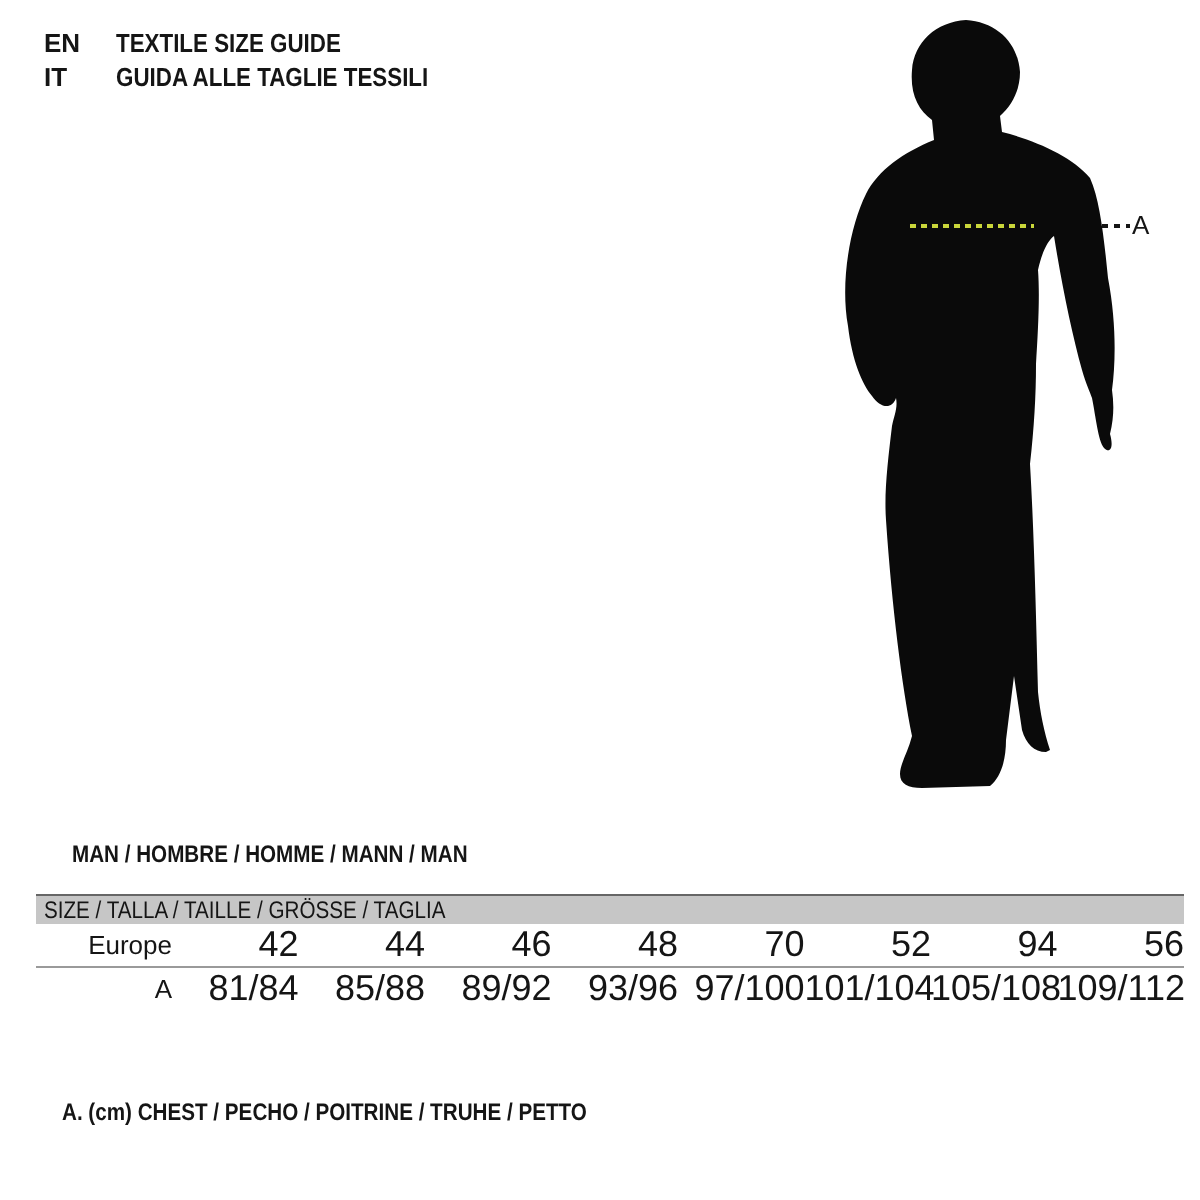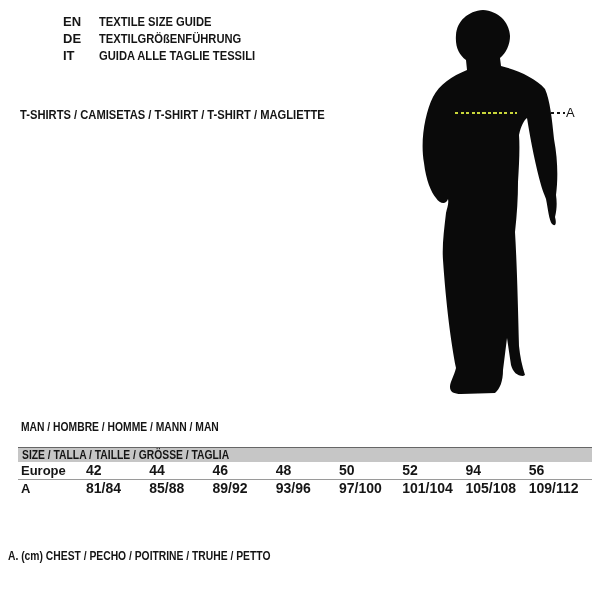--- a/index.html
+++ b/index.html
@@ -10,71 +10,66 @@
     --shaded-bg:#e8e8e8;
     --rule:#666;
     --rule-light:#9a9a9a;
   }
   html,body{margin:0;padding:0;}
   body{
     width:600px;height:600px;position:relative;background:#fff;
     font-family:"Liberation Sans","DejaVu Sans",sans-serif;
     color:var(--ink);overflow:hidden;
   }
-  .abs{position:absolute;font-weight:bold;}
+  .abs{position:absolute;}
   .b{font-weight:700;}
   
   .cx{display:inline-block;transform:scaleX(0.86);transform-origin:0 50%;white-space:nowrap;}
 
-  .lang-block{left:22px;top:13px;font-size:13px;line-height:17px;margin-left:41px;}
+  .lang-block{left:22px;top:13px;font-size:13px;line-height:17px;}
   .lang-row{display:flex;}
   .lang-code{width:36px;flex:0 0 36px;}
   .garments{left:20px;top:106px;font-size:13px;line-height:17.5px;}
-  .gender{left:21px;top:420px;font-size:12px;}
+  .gender{left:36px;top:420px;font-size:12px;}
 
   .figure-wrap{left:405px;top:8px;width:170px;height:390px;}
   .measure-line{left:455px;top:112px;width:62px;height:2px;
     background:repeating-linear-gradient(90deg,var(--measure) 0 3px,transparent 3px 5.5px);}
   .measure-dashes{left:551px;top:112px;width:14px;height:2px;
     background:repeating-linear-gradient(90deg,var(--ink) 0 3px,transparent 3px 6px);}
   .measure-label{left:566px;top:105px;font-size:13px;font-weight:400;}
 
   .table-wrap{left:18px;top:447px;width:574px;}
   .thead{height:14px;line-height:14px;background:var(--header-bg);
     border-top:1px solid var(--rule);padding-left:4px;font-size:12px;}
   table{border-collapse:collapse;table-layout:fixed;width:574px;}
   col.lblcol{width:68px;}
-  td{font-size:14px;text-align:left;padding:0;vertical-align:middle;}
-  td.lbl{text-align:left;padding-left:3px;font-size:13px;}
+  td{font-size:18px;text-align:right;padding:0;vertical-align:middle;}
+  td.lbl{text-align:right;padding-left:3px;font-size:13px;}
   tr.r-europe{height:17px;}
   tr.r-us{height:17px;background:var(--shaded-bg);}
   tr.r-num{height:16px;background:var(--shaded-bg);}
   tr.r-a{height:18px;border-top:1px solid var(--rule-light);}
-  .footnote{left:8px;top:549px;font-size:12px;}
+  .footnote{left:31px;top:549px;font-size:12px;}
 </style>
 </head>
 <body>
 
 <div class="abs lang-block b">
   <div class="lang-row">
     <span class="lang-code">EN</span>
     <span class="cx">TEXTILE SIZE GUIDE</span>
   </div>
   <div class="lang-row">
-    <span class="lang-code">DE</span>
-    <span class="cx">TEXTILGRÖßENFÜHRUNG</span>
-  </div>
-  <div class="lang-row">
     <span class="lang-code">IT</span>
     <span class="cx">GUIDA ALLE TAGLIE TESSILI</span>
   </div>
 </div>
 
 <div class="abs garments b">
-  <div><span class="cx">T-SHIRTS / CAMISETAS / T-SHIRT / T-SHIRT / MAGLIETTE</span></div>
 </div>
 
 <div class="abs figure-wrap">
   <svg width="170" height="390" viewBox="0 0 170 390" aria-hidden="true">
     <path fill="var(--silhouette)" d="
       M78,2
       C63,3 52,13 51,27
       C50,39 54,47 61,52
       L62,62
       C47,68 34,77 28,89
@@ -135,21 +130,21 @@
         <col>
         <col>
       </colgroup>
     <tbody>
         <tr class="r-europe">
       <td class="lbl">Europe</td>
       <td>42</td>
       <td>44</td>
       <td>46</td>
       <td>48</td>
-      <td>50</td>
+      <td>70</td>
       <td>52</td>
       <td>94</td>
       <td>56</td>
     </tr>
     <tr class="r-a">
       <td class="lbl">A</td>
       <td>81/84</td>
       <td>85/88</td>
       <td>89/92</td>
       <td>93/96</td>

